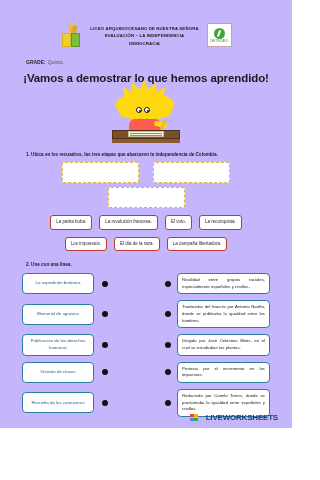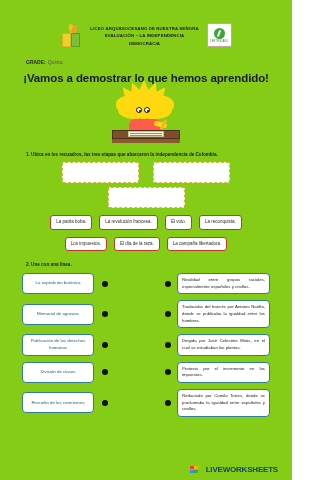--- a/index.html
+++ b/index.html
@@ -4,22 +4,22 @@
 <style>
   * { box-sizing: border-box; }
   html, body {
     margin: 0; padding: 0;
     background: #ffffff;
     font-family: "Liberation Sans", sans-serif;
   }
   #page {
     position: relative;
     width: 292px;
-    height: 480px;
-    background: #84cc16;
+    height: 428px;
+    background: #c4b5fd;
     overflow: hidden;
   }
 
   
   .header {
     display: flex;
     align-items: flex-start;
     justify-content: center;
     padding: 22px 18px 0 18px;
     gap: 8px;

